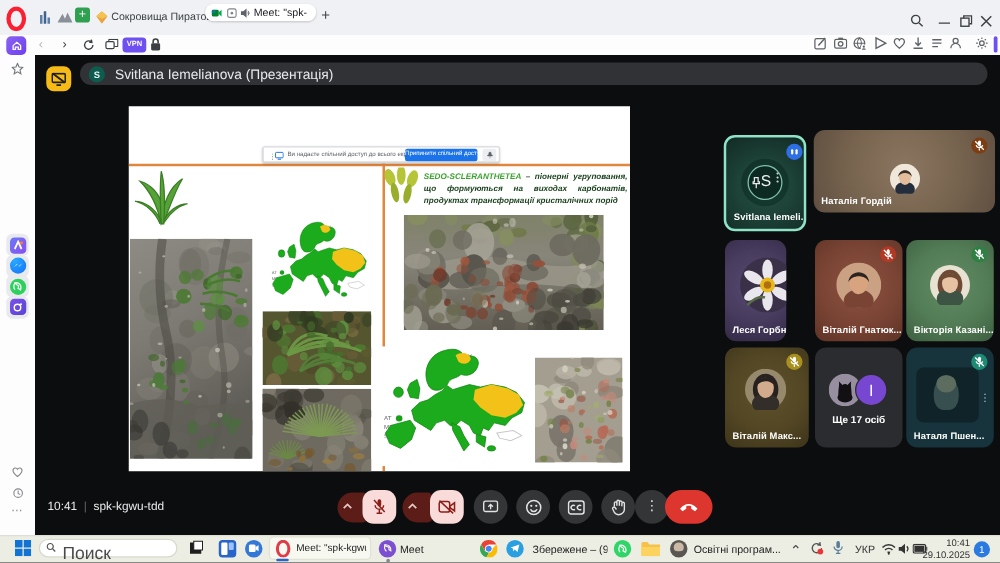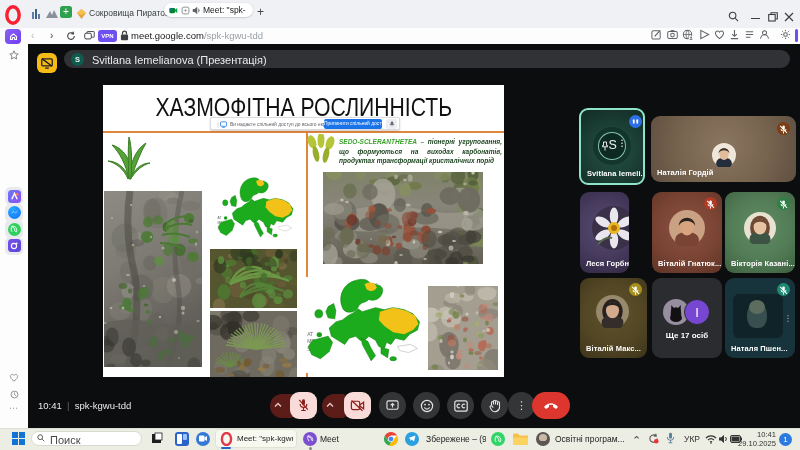--- a/index.html
+++ b/index.html
@@ -69,21 +69,20 @@
     </svg>
 <svg class="abs" style="left:84px;top:31px" width="11" height="9" viewBox="0 0 13 11">
       <rect x="0.7" y="2.7" width="8" height="7" rx="1.5" fill="none" stroke="#3c4043" stroke-width="1.2"></rect>
       <path d="M3.5,2.7 V1.2 a0.6,0.6 0 0 1 0.6,-0.6 H11.7 a0.6,0.6 0 0 1 0.6,0.6 V7 a0.6,0.6 0 0 1 -0.6,0.6 H9" fill="none" stroke="#3c4043" stroke-width="1.1"></path>
     </svg>
 <div class="abs" style="left:98px;top:29.5px;width:19px;height:12px;background:#6e4ff0;border-radius:3px;color:#fff;font-size:6px;font-weight:bold;text-align:center;line-height:12px">VPN</div>
 <svg class="abs" style="left:120px;top:30px" width="9" height="11" viewBox="0 0 10 12">
       <rect x="1" y="5" width="8" height="6.4" rx="1.2" fill="#3c4043"></rect>
       <path d="M2.8,5 V3.4 a2.2,2.2 0 0 1 4.4,0 V5" fill="none" stroke="#3c4043" stroke-width="1.4"></path>
     </svg>
-<div class="abs" style="left:131px;top:30px;font-size:9.5px;color:#202124">meet.google.com<span style="color:#9aa0a6">/spk-kgwu-tdd</span></div>
 
 <g>
 <svg class="abs" style="left:651px;top:29px" width="11" height="11" viewBox="0 0 12 12">
         <rect x="1" y="2" width="9" height="9" rx="1.5" fill="none" stroke="#5f6368" stroke-width="1.1"></rect>
         <path d="M4,8 L10,1.5" stroke="#5f6368" stroke-width="1.3"></path>
       </svg>
 <svg class="abs" style="left:667px;top:29px" width="11" height="11" viewBox="0 0 12 12">
         <rect x="0.8" y="2.8" width="10.4" height="7.6" rx="1.4" fill="none" stroke="#5f6368" stroke-width="1.1"></rect>
         <circle cx="6" cy="6.6" r="2" fill="none" stroke="#5f6368" stroke-width="1.1"></circle>
         <rect x="4" y="1.2" width="4" height="2" fill="#5f6368"></rect>
@@ -165,21 +164,20 @@
 <svg class="abs" style="left:41px;top:57.5px" width="12" height="11" viewBox="0 0 13 12">
         <rect x="0.8" y="1" width="11.4" height="7.6" rx="1" fill="none" stroke="#1f2023" stroke-width="1.4"></rect>
         <path d="M4.5,11 H8.5" stroke="#1f2023" stroke-width="1.4"></path>
         <line x1="1" y1="0.6" x2="12" y2="9" stroke="#1f2023" stroke-width="1.6"></line>
       </svg>
 <div class="abs" style="left:71px;top:52.5px;width:13px;height:13px;border-radius:50%;background:#0e5c4e;color:#e6f4ef;font-size:7.5px;text-align:center;line-height:13px;font-weight:bold">S</div>
 <div class="abs" style="left:92px;top:54px;font-size:11px;color:#e8eaed">Svitlana Iemelianova (Презентація)</div>
 
 
 <div class="abs" style="left:103px;top:85px;width:401px;height:292px;background:#fff;overflow:hidden">
-  <div class="abs" style="left:0;top:8px;width:401px;text-align:center;font-size:25.5px;color:#111;white-space:nowrap"><span style="display:inline-block;transform:scaleX(0.83);transform-origin:center">ХАЗМОФІТНА РОСЛИННІСТЬ</span></div>
   <div class="abs" style="left:0;top:46px;width:401px;height:1.6px;background:#e0873e"></div>
   <div class="abs" style="left:203px;top:46px;width:1.6px;height:246px;background:#e0873e"></div>
 
   <div class="abs" style="left:3px;top:50px"><svg width="46" height="46" viewBox="0 0 46 46">
 <g stroke="#3a7d25" fill="#55a337">
 <path d="M23,44 C20,30 14,18 6,10 C14,12 22,20 24,30 Z"></path>
 <path d="M23,44 C24,28 30,14 40,8 C34,18 30,30 26,40 Z"></path>
 <path d="M22,44 C18,34 10,28 2,26 C10,26 18,32 22,40 Z"></path>
 <path d="M24,44 C28,34 36,28 44,28 C36,30 30,36 26,42 Z"></path>
 <path d="M23,44 C22,26 22,12 23,2 C26,12 26,28 25,44 Z"></path>
@@ -760,21 +758,21 @@
   <div class="abs" style="left:27.5px;top:28px;font-size:12.5px;color:#eef1f2">S</div>
   <div class="abs" style="left:40px;top:28.5px;color:#cfd2d6;font-size:6px;line-height:3.4px">•<br>•<br>•</div>
   <div style="position:absolute;left:6px;bottom:5px;font-size:7.5px;font-weight:bold;color:#fff;letter-spacing:0.1px;white-space:nowrap">Svitlana Iemeli...</div>
   <div class="abs" style="left:48px;top:5px;width:13px;height:13px;border-radius:50%;background:#2f6fe4"></div>
   <svg class="abs" style="left:51px;top:8px" width="7" height="7" viewBox="0 0 8 8">
           <rect x="1" y="1.5" width="2" height="5" rx="1" fill="#fff"></rect>
           <rect x="5" y="1.5" width="2" height="5" rx="1" fill="#fff"></rect>
         </svg>
 </div>
 
-<div class="tile" style="left:651px;top:116px;width:145px;height:66px;background:radial-gradient(circle at 50% 45%, #8a7560 0%, #77644f 55%, #604f41 100%)">
+<div class="tile" style="left:651px;top:104px;width:145px;height:66px;background:radial-gradient(circle at 50% 45%, #8a7560 0%, #77644f 55%, #604f41 100%)">
   <div class="abs" style="left:60.5px;top:27px"><svg width="24" height="24" viewBox="0 0 24 24">
             <circle cx="12.0" cy="12.0" r="12.0" fill="#efe8da"></circle>
             <ellipse cx="12.0" cy="20.2" rx="7.9" ry="5.8" fill="#232d3c"></ellipse>
             <ellipse cx="12.0" cy="11.0" rx="4.8" ry="5.9" fill="#e3bd9b"></ellipse>
             <path d="M6.5,10.6 C7.0,3.4 17.0,3.4 17.5,10.6 C15.6,6.2 8.4,6.2 6.5,10.6 Z" fill="#3a2e28"></path>
           </svg></div>
   <div style="position:absolute;left:6px;bottom:5px;font-size:7.5px;font-weight:bold;color:#fff;letter-spacing:0.1px;white-space:nowrap">Наталія Гордій</div>
   <div style="position:absolute;left:126px;top:6px;width:13px;height:13px;border-radius:50%;background:#7c3d13">
 <svg width="13" height="13" viewBox="0 0 14 14">
             <g stroke="#fff" stroke-width="1.1" fill="none">
@@ -957,21 +955,21 @@
         <rect x="0" y="0" width="6" height="6" fill="#1173d4"></rect>
         <rect x="7" y="0" width="6" height="6" fill="#1173d4"></rect>
         <rect x="0" y="7" width="6" height="6" fill="#1173d4"></rect>
         <rect x="7" y="7" width="6" height="6" fill="#1173d4"></rect>
       </svg>
 <div class="abs" style="left:31px;top:430.5px;width:111px;height:15px;background:#fff;border:1px solid #d8dacd;border-radius:8px"></div>
 <svg class="abs" style="left:37px;top:434px" width="8" height="8" viewBox="0 0 10 10">
         <circle cx="4" cy="4" r="3" fill="none" stroke="#555" stroke-width="1.2"></circle>
         <line x1="6.5" y1="6.5" x2="9" y2="9" stroke="#555" stroke-width="1.2"></line>
       </svg>
-<div class="abs" style="left:50px;top:434px;font-size:11px;color:#4a4a4a">Поиск</div>
+<div class="abs" style="left:50px;top:434px;font-size:14px;color:#4a4a4a">Поиск</div>
 <svg class="abs" style="left:150px;top:432px" width="13" height="13">
         <rect x="2" y="2" width="9" height="9" fill="#1f1f1f"></rect>
         <rect x="5" y="1" width="7" height="7" fill="#fff" stroke="#1f1f1f" stroke-width="0.8"></rect>
       </svg>
 <div class="abs" style="left:175px;top:431.5px;width:14px;height:14px;background:#2a64c9;border-radius:3px">
         <div style="position:absolute;left:2px;top:2px;width:4.5px;height:10px;background:#fff;border-radius:1px"></div>
         <div style="position:absolute;left:7.5px;top:2px;width:4.5px;height:6px;background:#9cc3ff;border-radius:1px"></div>
       </div>
 <div class="abs" style="left:196px;top:431.5px;width:14px;height:14px;background:#3478d6;border-radius:50%"></div>
 <svg class="abs" style="left:199px;top:435px" width="8" height="7" viewBox="0 0 8 7">

